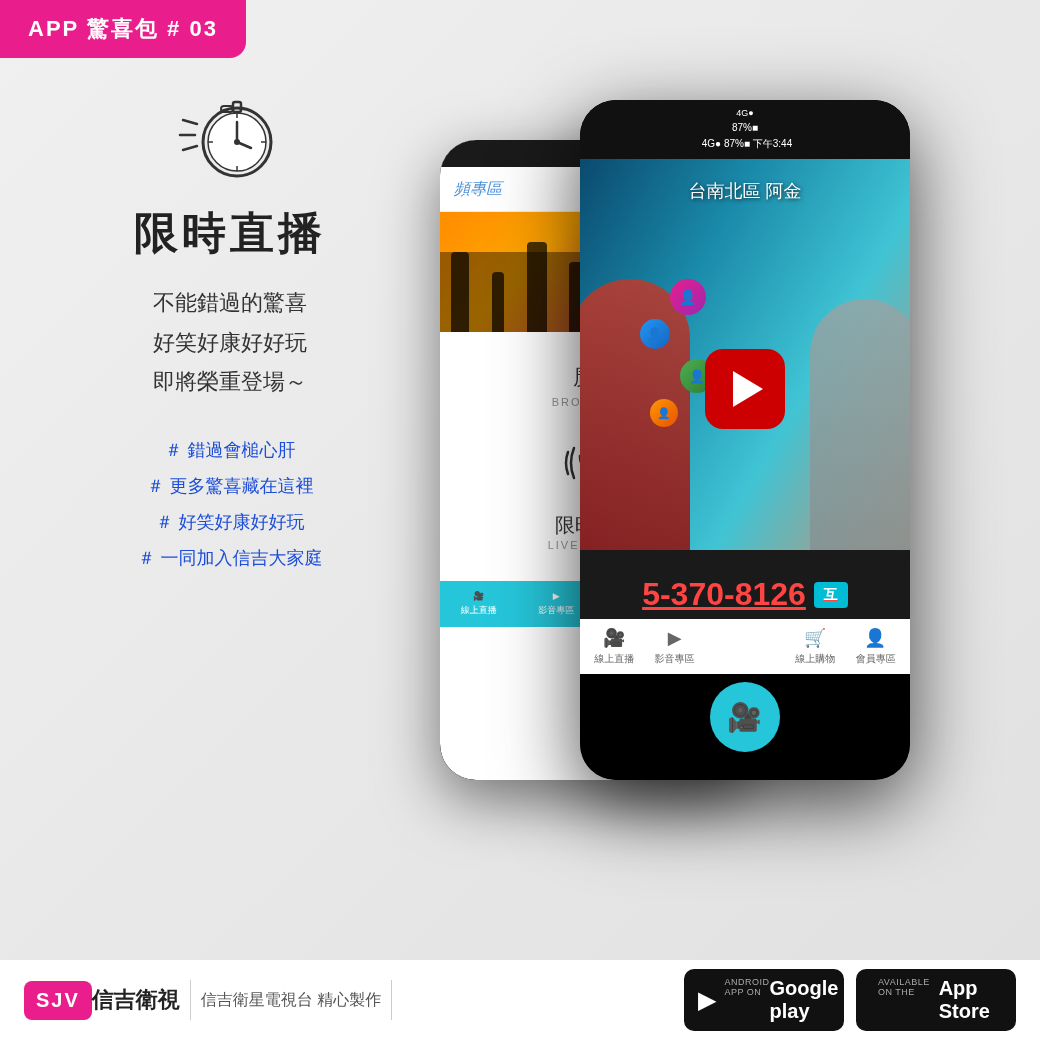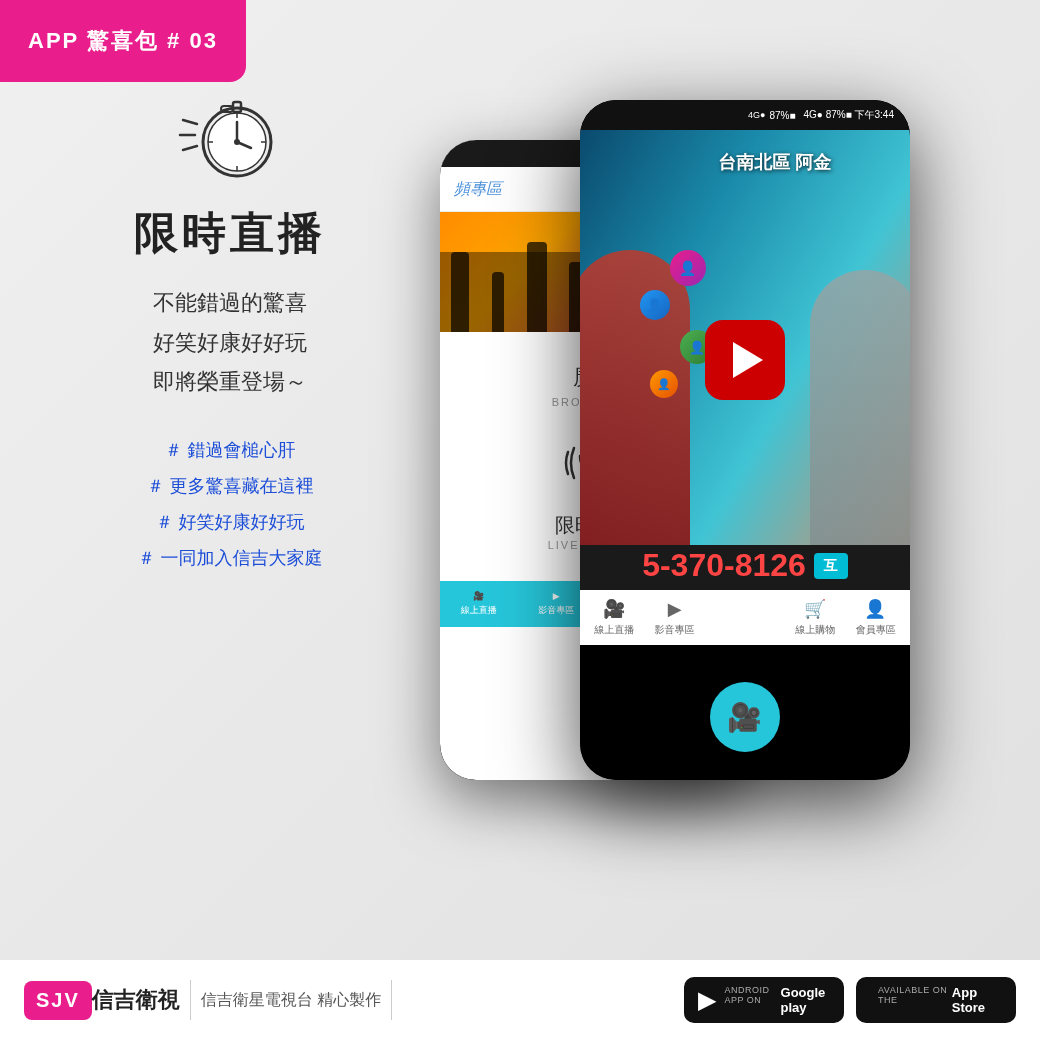--- a/index.html
+++ b/index.html
@@ -21,21 +21,21 @@
 
     
     .top-badge {
       position: absolute;
       top: 0;
       left: 0;
       background: #e91e8c;
       color: white;
       font-size: 22px;
       font-weight: bold;
-      padding: 26px 28px;
+      padding: 14px 28px;
       border-bottom-right-radius: 16px;
       letter-spacing: 2px;
     }
 
     
     .left-panel {
       position: absolute;
       top: 80px;
       left: 30px;
       width: 400px;
@@ -204,20 +204,21 @@
 
     .phone-front-status {
       background: #111;
       color: white;
       font-size: 11px;
       padding: 8px 16px;
       display: flex;
       justify-content: flex-end;
       align-items: center;
       gap: 4px;
+      flex-direction: column;
     }
 
     .phone-video-area {
       width: 100%;
       height: 460px;
       background: linear-gradient(180deg, #1a6b8a 0%, #00bcd4 60%, #ff6b35 100%);
       position: relative;
       overflow: hidden;
     }
 
@@ -227,25 +228,24 @@
       background: linear-gradient(120deg, #0a4a6e 0%, #1a8aaa 30%, #40c4d4 60%, #e8845a 100%);
     }
 
     .video-streamer-label {
       position: absolute;
       top: 20px;
       left: 50%;
       transform: translateX(-50%);
       color: white;
       font-size: 18px;
-      font-weight: bold;
+      font-weight: normal;
       text-shadow: 1px 1px 4px rgba(0,0,0,0.8);
       white-space: nowrap;
       z-index: 5;
-      margin-left: 30px;
     }
 
     
     .person-left {
       position: absolute;
       bottom: 0;
       left: -10px;
       width: 120px;
       height: 340px;
       background: linear-gradient(180deg, #c0392b 0%, #8b0000 100%);
@@ -309,26 +309,27 @@
     .phone-number-bar {
       position: absolute;
       bottom: 0;
       left: 0;
       right: 0;
       background: #1a1a1a;
       color: #ff4444;
       font-size: 32px;
       font-weight: bold;
       text-align: center;
-      padding: 2px 0 6px;
+      padding: 26px 0 6px;
       z-index: 9;
       display: flex;
       align-items: center;
       justify-content: center;
       gap: 8px;
+      text-decoration: underline;
     }
 
     .interact-btn {
       background: #00bcd4;
       color: white;
       font-size: 14px;
       padding: 4px 10px;
       border-radius: 4px;
     }
 
@@ -443,21 +444,21 @@
     }
 
     .store-btn-small {
       font-size: 9px;
       color: #aaa;
       text-transform: uppercase;
       letter-spacing: 0.5px;
     }
 
     .store-btn-big {
-      font-size: 13px;
+      font-size: 20px;
       font-weight: bold;
       color: white;
     }
 
     
     .phone-back-nav {
       background: #26c6da;
       display: flex;
       align-items: center;
       justify-content: space-around;

